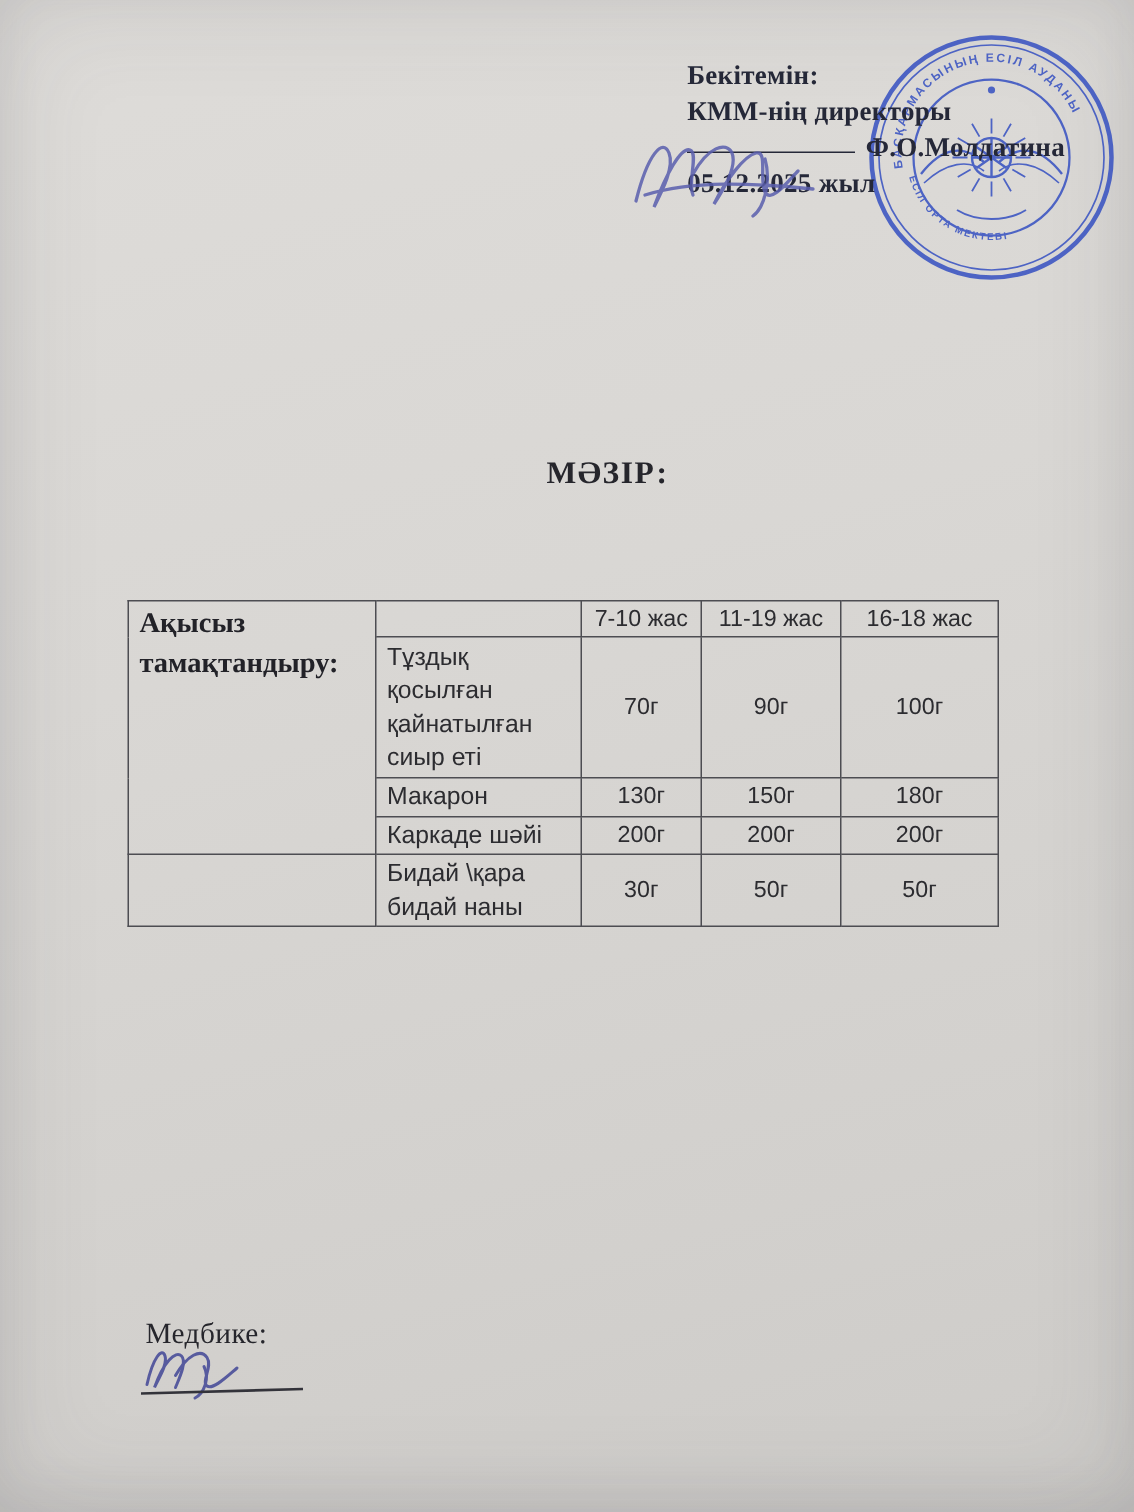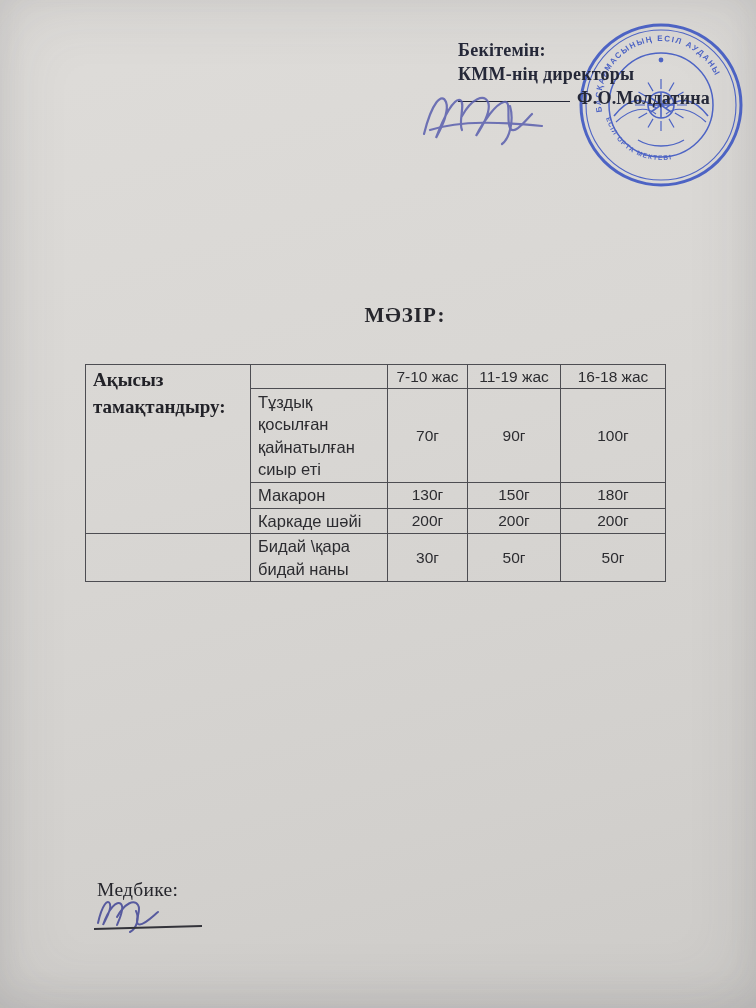--- a/index.html
+++ b/index.html
@@ -24,21 +24,21 @@
   
   .sig-director{position:absolute;left:418px;top:86px;width:165px;height:64px;z-index:3;}
   
   .doc-title{
     position:absolute;top:303px;left:0;width:100%;text-align:center;
     transform:translateX(27px);
     font-weight:bold;font-size:21px;letter-spacing:1px;color:#26262c;
   }
   
   table.menu{
-    position:absolute;left:85px;top:364px;width:580px;
+    position:absolute;left:85px;top:400px;width:580px;
     border-collapse:collapse;table-layout:fixed;
     color:#2c2c30;
   }
   table.menu td,table.menu th{
     border:1.6px solid #4d4d52;padding:1px 7px;overflow:hidden;
   }
   td.group{
     font-family:"Liberation Serif",serif;font-weight:bold;font-size:19px;
     line-height:27px;vertical-align:top;padding-top:3px;color:#222228;
   }
@@ -98,20 +98,21 @@
       <circle cx="85" cy="40" r="2.4" fill="#3a54c2" stroke="none"></circle>
     </g>
   </svg>
 
   <div class="approval">
     <div>Бекітемін:</div>
     <div>КММ-нің  директоры</div>
     <div>
       <span class="sig-line"></span><span>Ф.О.Молдатина</span>
     </div>
+    <div>05.12.2025 жыл</div>
   </div>
 
   <svg class="sig-director" viewBox="0 0 165 64">
     <g stroke="#5a5fae" stroke-width="2.2" fill="none" stroke-linecap="round" opacity=".85">
       <path d="M6,48 C14,16 24,6 28,16 C32,26 22,44 18,52 C26,30 36,12 42,14 C48,16 40,36 44,44"></path>
       <path d="M44,30 C54,12 66,8 70,16 C74,26 62,44 58,50 C66,34 78,18 86,16 C94,14 88,34 92,42 C96,50 108,34 114,28"></path>
       <path d="M12,44 C44,34 84,36 124,40"></path>
       <path d="M92,20 C96,34 92,52 84,58"></path>
     </g>
   </svg>

